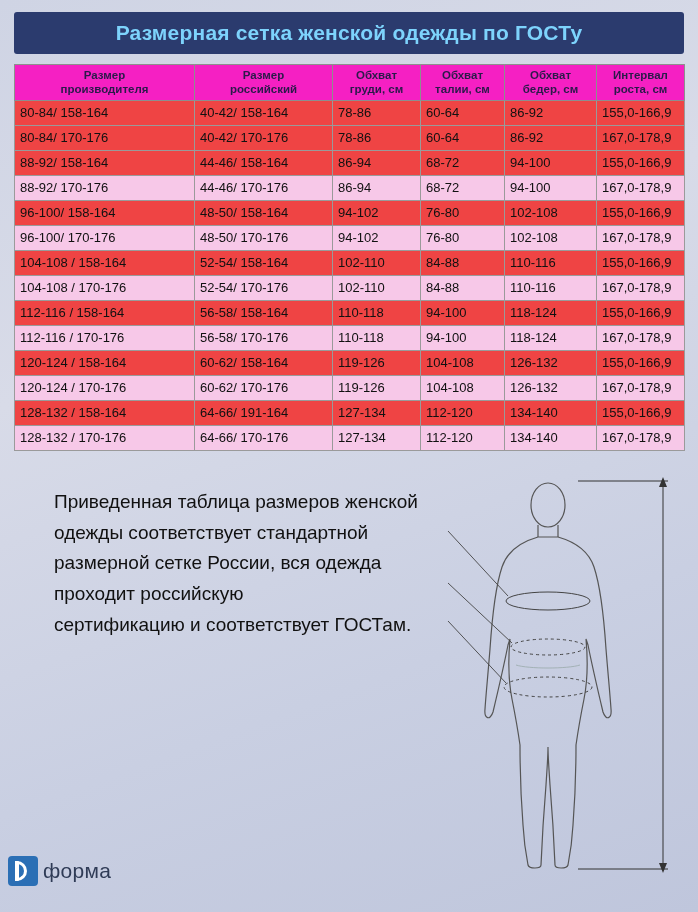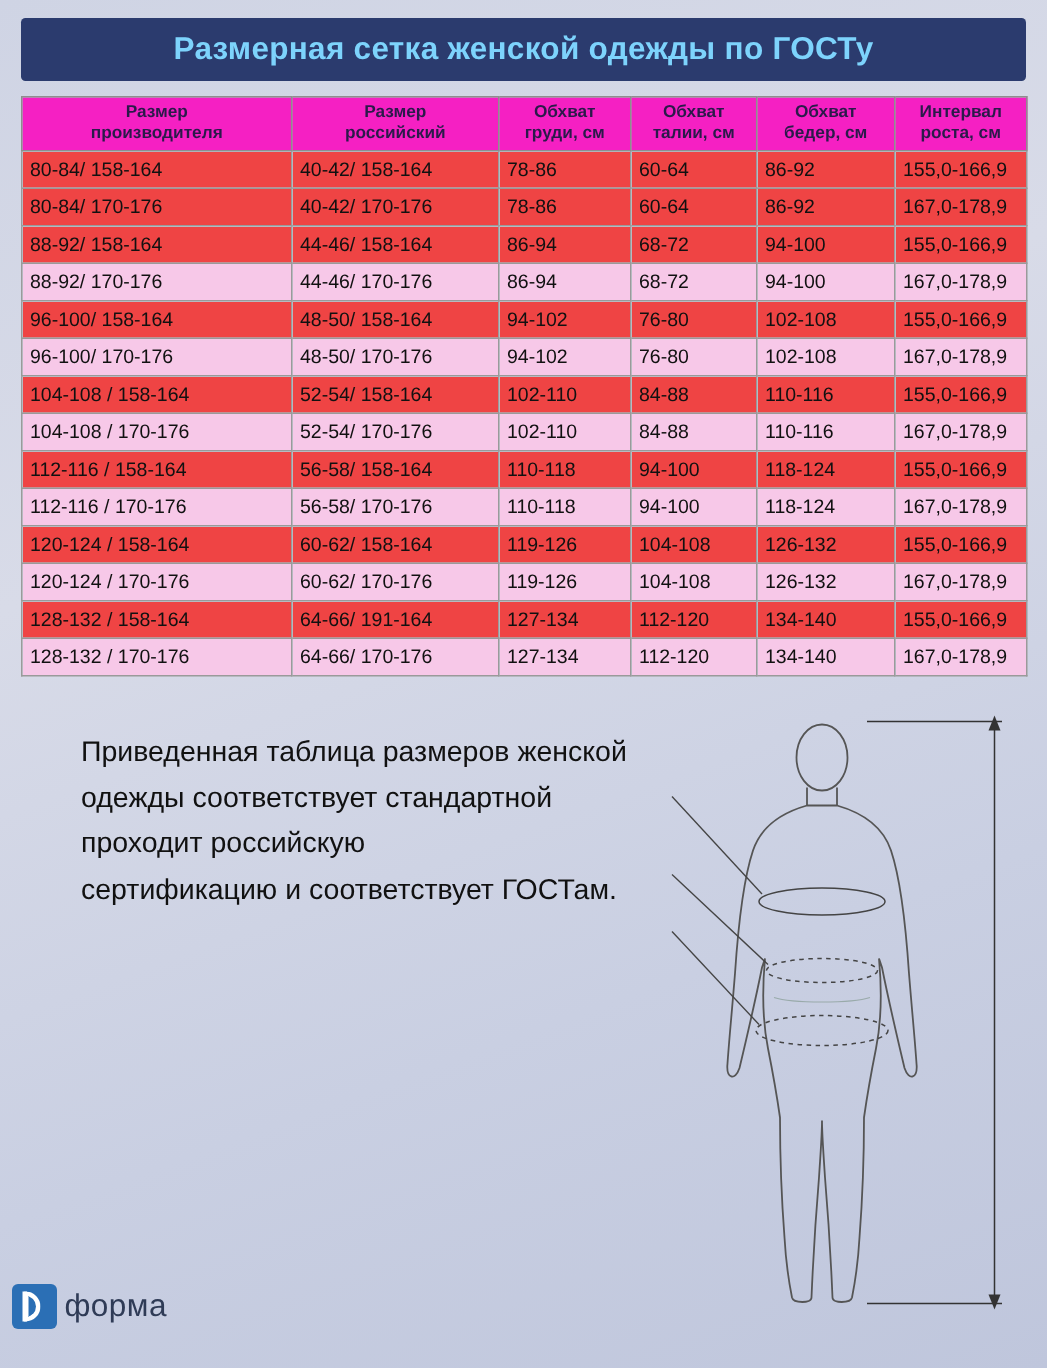--- a/index.html
+++ b/index.html
@@ -310,20 +310,21 @@
       </tr>
     </tbody>
   </table>
 </div>
 
 <div class="lower">
 
   <div class="blurb">
     <p>Приведенная таблица размеров женской</p>
     <p>одежды соответствует стандартной</p>
+    <p>размерной сетке России, вся одежда</p>
     <p>проходит российскую</p>
     <p>сертификацию и соответствует ГОСТам.</p>
   </div>
 
   <div class="figure-area">
     <svg width="270" height="420" viewBox="0 0 270 420">
 
       <g stroke="#333" stroke-width="1" fill="none">
         <line x1="235" y1="12" x2="235" y2="400"></line>
         <polygon points="235,8 231,18 239,18" fill="#333" stroke="none"></polygon>

